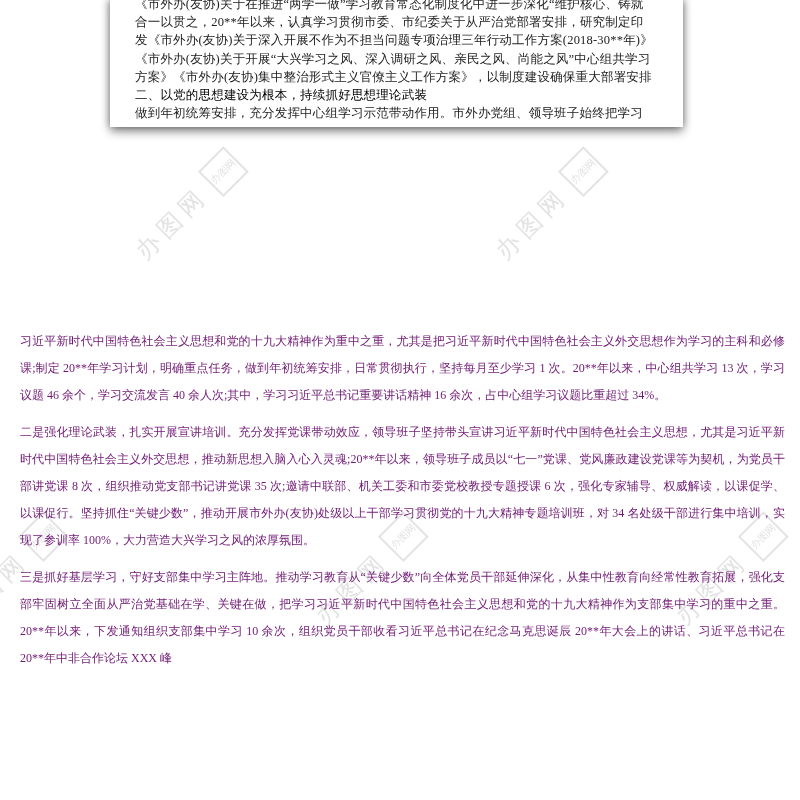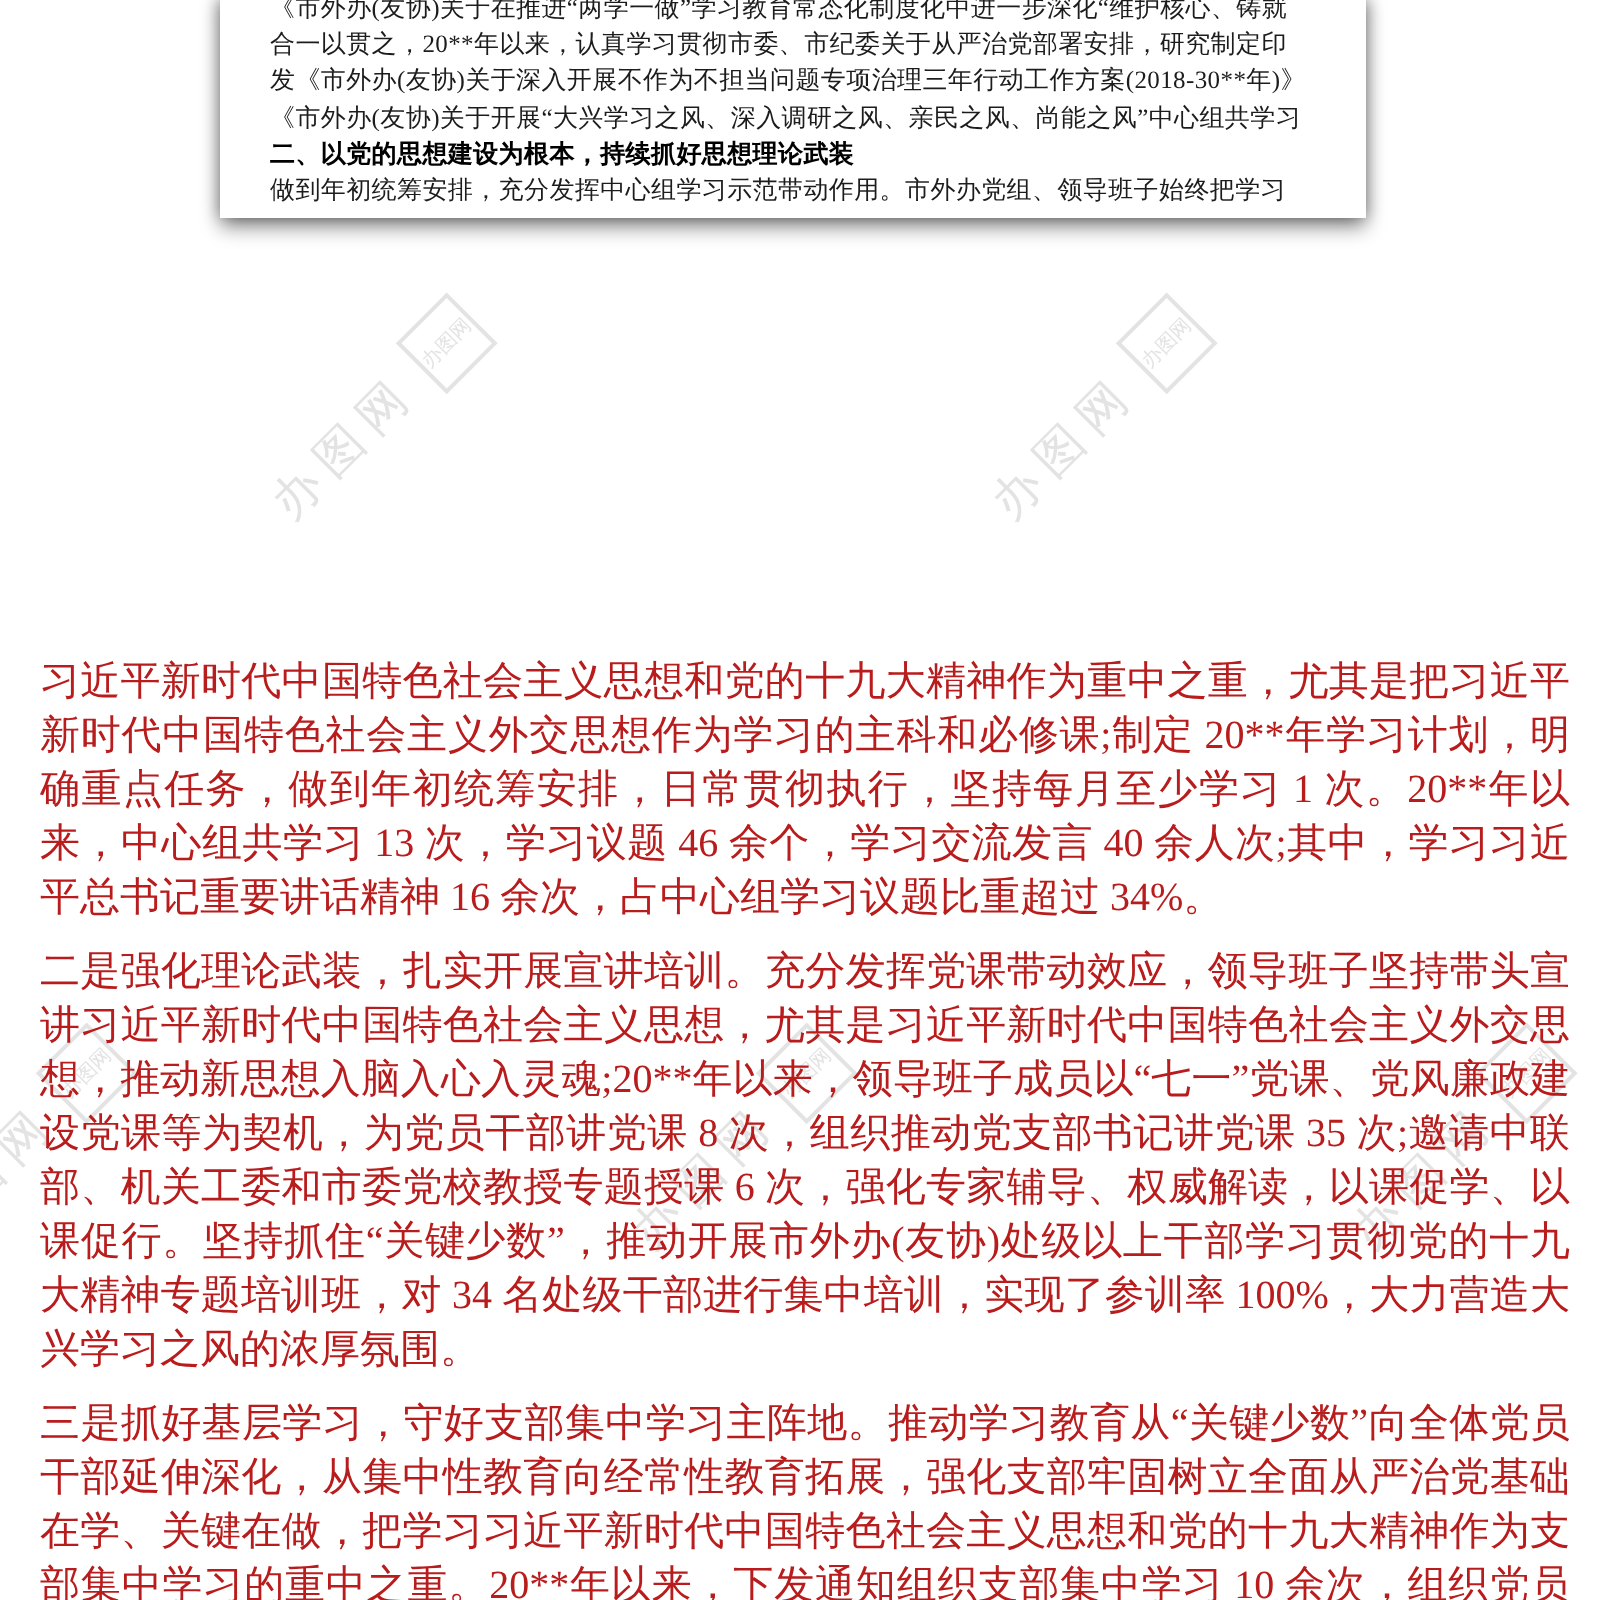--- a/index.html
+++ b/index.html
@@ -59,35 +59,35 @@
   }
   .pline {
     font-size: 12.5px;
     line-height: 18.2px;
     letter-spacing: 0.2px;
     color: #1c1c1c;
     text-align: justify;
     white-space: nowrap;
     overflow: hidden;
   }
-  .pline.bold { font-weight: bold; color: #000; }
+  .pline.bold { font-weight: normal; color: #000; }
 
   
   .main {
     position: absolute;
     left: 20px;
     top: 328px;
     width: 765px;
     z-index: 1;
   }
   .main p {
     margin: 0 0 10px 0;
-    font-size: 20px;
+    font-size: 12px;
     line-height: 27px;
-    color: #b91c1c;
+    color: #701a75;
     text-align: justify;
     text-justify: inter-ideograph;
   }
 </style>
 </head>
 <body>
 
 <div class="canvas">
 
   <div class="wm" style="left:120px; top:189px;">
@@ -119,20 +119,21 @@
     <span class="wm-logo">
       <span class="wm-logo-text">办图网</span>
     </span>
   </div>
 
   <div class="page">
     <div class="pline">《市外办(友协)关于在推进“两学一做”学习教育常态化制度化中进一步深化“维护核心、铸就</div>
     <div class="pline">合一以贯之，20**年以来，认真学习贯彻市委、市纪委关于从严治党部署安排，研究制定印</div>
     <div class="pline">发《市外办(友协)关于深入开展不作为不担当问题专项治理三年行动工作方案(2018-30**年)》</div>
     <div class="pline">《市外办(友协)关于开展“大兴学习之风、深入调研之风、亲民之风、尚能之风”中心组共学习</div>
+    <div class="pline">方案》《市外办(友协)集中整治形式主义官僚主义工作方案》，以制度建设确保重大部署安排</div>
     <div class="pline bold">二、以党的思想建设为根本，持续抓好思想理论武装</div>
     <div class="pline">做到年初统筹安排，充分发挥中心组学习示范带动作用。市外办党组、领导班子始终把学习</div>
   </div>
 
   <div class="main">
     <p>习近平新时代中国特色社会主义思想和党的十九大精神作为重中之重，尤其是把习近平新时代中国特色社会主义外交思想作为学习的主科和必修课;制定 20**年学习计划，明确重点任务，做到年初统筹安排，日常贯彻执行，坚持每月至少学习 1 次。20**年以来，中心组共学习 13 次，学习议题 46 余个，学习交流发言 40 余人次;其中，学习习近平总书记重要讲话精神 16 余次，占中心组学习议题比重超过 34%。</p>
     <p>二是强化理论武装，扎实开展宣讲培训。充分发挥党课带动效应，领导班子坚持带头宣讲习近平新时代中国特色社会主义思想，尤其是习近平新时代中国特色社会主义外交思想，推动新思想入脑入心入灵魂;20**年以来，领导班子成员以“七一”党课、党风廉政建设党课等为契机，为党员干部讲党课 8 次，组织推动党支部书记讲党课 35 次;邀请中联部、机关工委和市委党校教授专题授课 6 次，强化专家辅导、权威解读，以课促学、以课促行。坚持抓住“关键少数”，推动开展市外办(友协)处级以上干部学习贯彻党的十九大精神专题培训班，对 34 名处级干部进行集中培训，实现了参训率 100%，大力营造大兴学习之风的浓厚氛围。</p>
     <p>三是抓好基层学习，守好支部集中学习主阵地。推动学习教育从“关键少数”向全体党员干部延伸深化，从集中性教育向经常性教育拓展，强化支部牢固树立全面从严治党基础在学、关键在做，把学习习近平新时代中国特色社会主义思想和党的十九大精神作为支部集中学习的重中之重。20**年以来，下发通知组织支部集中学习 10 余次，组织党员干部收看习近平总书记在纪念马克思诞辰 20**年大会上的讲话、习近平总书记在 20**年中非合作论坛 XXX 峰</p>
   </div>
 

